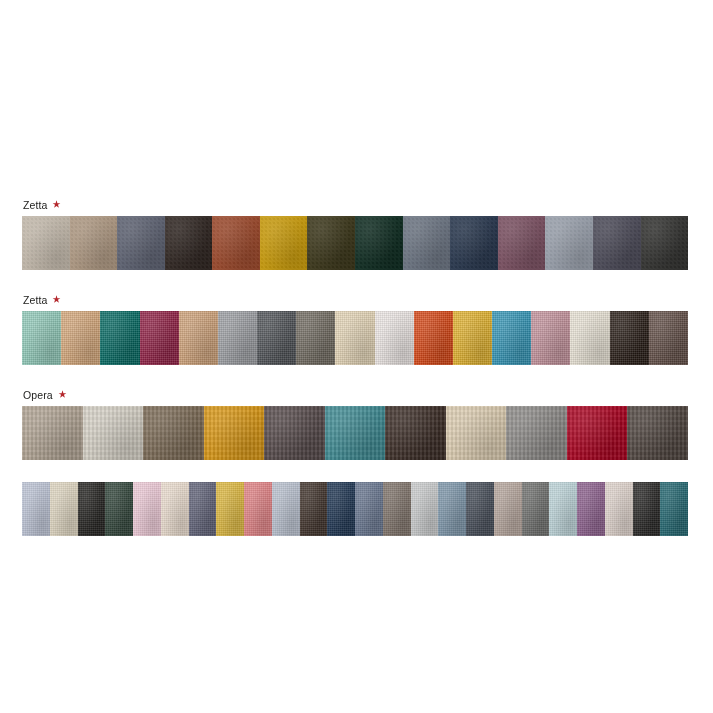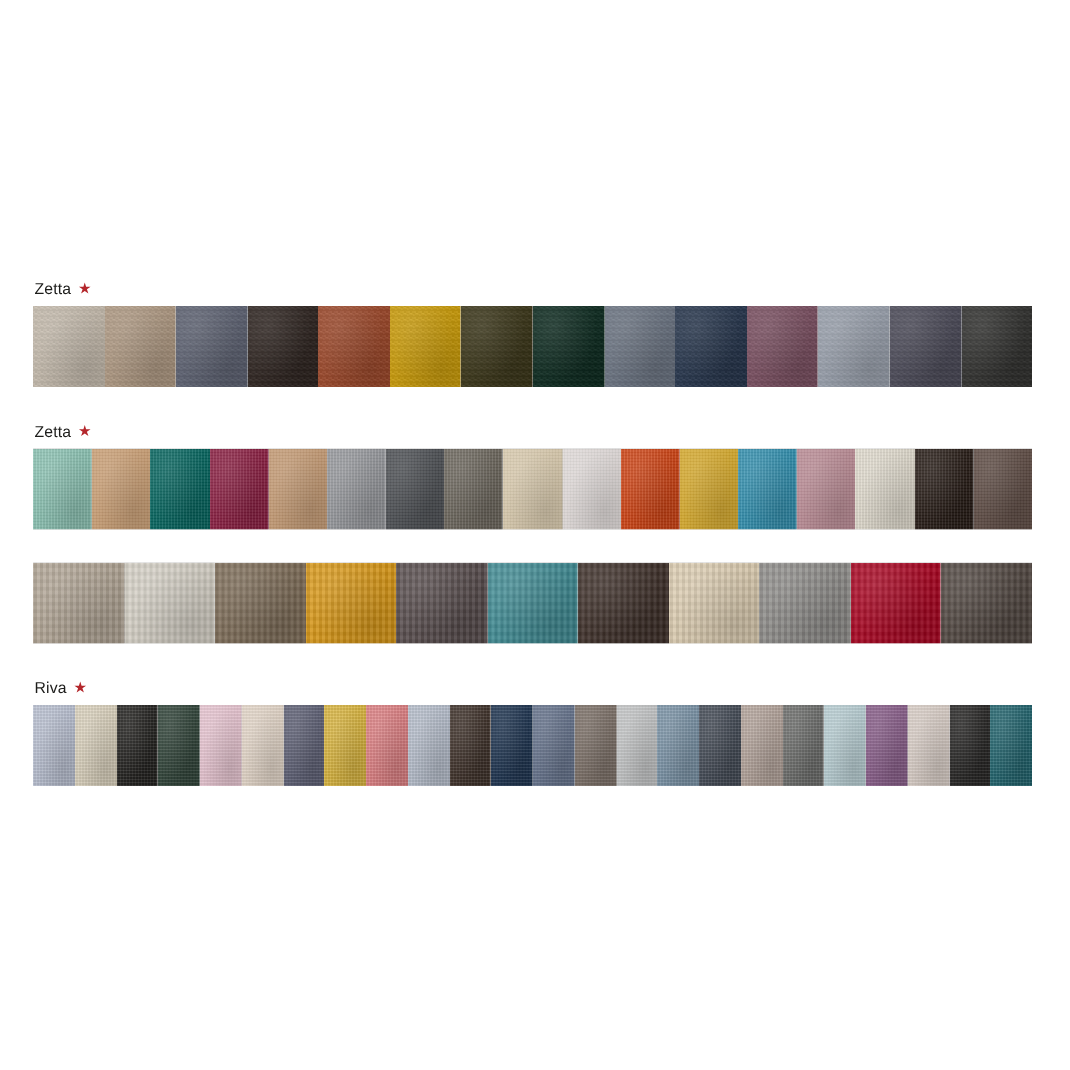--- a/index.html
+++ b/index.html
@@ -36,20 +36,21 @@
   }
   .collection:last-child { margin-bottom: 0; }
 
   .collection-header {
     display: flex;
     align-items: center;
     gap: 5px;
     height: 15px;
     margin-bottom: 4px;
     padding-left: 1px;
+    margin-top: 12px;
   }
 
   .collection-name {
     font-size: 10.5px;
     line-height: 12px;
     color: #1d1d1b;
     letter-spacing: 0.1px;
     font-weight: 400;
     white-space: nowrap;
   }
@@ -188,44 +189,44 @@
           <div class="swatch" style="background-color: rgb(224, 176, 42);"></div>
           <div class="swatch" style="background-color: rgb(47, 146, 179);"></div>
           <div class="swatch" style="background-color: rgb(194, 144, 154);"></div>
           <div class="swatch" style="background-color: rgb(232, 226, 212);"></div>
           <div class="swatch" style="background-color: rgb(36, 24, 18);"></div>
           <div class="swatch" style="background-color: rgb(94, 74, 66);"></div>
         </div>
     </div>
 
     <div class="collection">
+      <div class="collection-header">
+        <span class="collection-name">Opera</span>
+        <span class="star-icon">
+          <svg width="9" height="9" viewBox="0 0 10 10" aria-hidden="true">
+            <path d="M5 0.4 L6.0 3.5 L9.3 3.5 L6.6 5.4 L7.7 8.6 L5 6.6 L2.3 8.6 L3.4 5.4 L0.7 3.5 L4.0 3.5 Z" fill="#b4272c"></path>
+          </svg>
+        </span>
+      </div>
       <div class="swatch-strip strip-opera">
           <div class="swatch" style="background-color: rgb(177, 164, 148);"></div>
           <div class="swatch" style="background-color: rgb(214, 209, 198);"></div>
           <div class="swatch" style="background-color: rgb(123, 106, 85);"></div>
           <div class="swatch" style="background-color: rgb(217, 151, 20);"></div>
           <div class="swatch" style="background-color: rgb(85, 73, 74);"></div>
           <div class="swatch" style="background-color: rgb(61, 138, 146);"></div>
           <div class="swatch" style="background-color: rgb(59, 44, 38);"></div>
           <div class="swatch" style="background-color: rgb(221, 205, 177);"></div>
           <div class="swatch" style="background-color: rgb(141, 139, 136);"></div>
           <div class="swatch" style="background-color: rgb(169, 0, 30);"></div>
           <div class="swatch" style="background-color: rgb(78, 68, 62);"></div>
         </div>
     </div>
 
     <div class="collection">
-      <div class="collection-header">
-        <span class="collection-name">Riva</span>
-        <span class="star-icon">
-          <svg width="9" height="9" viewBox="0 0 10 10" aria-hidden="true">
-            <path d="M5 0.4 L6.0 3.5 L9.3 3.5 L6.6 5.4 L7.7 8.6 L5 6.6 L2.3 8.6 L3.4 5.4 L0.7 3.5 L4.0 3.5 Z" fill="#b4272c"></path>
-          </svg>
-        </span>
-      </div>
       <div class="swatch-strip strip-riva">
           <div class="swatch" style="background-color: rgb(188, 195, 212);"></div>
           <div class="swatch" style="background-color: rgb(221, 212, 191);"></div>
           <div class="swatch" style="background-color: rgb(35, 34, 31);"></div>
           <div class="swatch" style="background-color: rgb(47, 67, 56);"></div>
           <div class="swatch" style="background-color: rgb(237, 201, 214);"></div>
           <div class="swatch" style="background-color: rgb(233, 219, 205);"></div>
           <div class="swatch" style="background-color: rgb(94, 96, 118);"></div>
           <div class="swatch" style="background-color: rgb(220, 183, 62);"></div>
           <div class="swatch" style="background-color: rgb(224, 129, 132);"></div>

